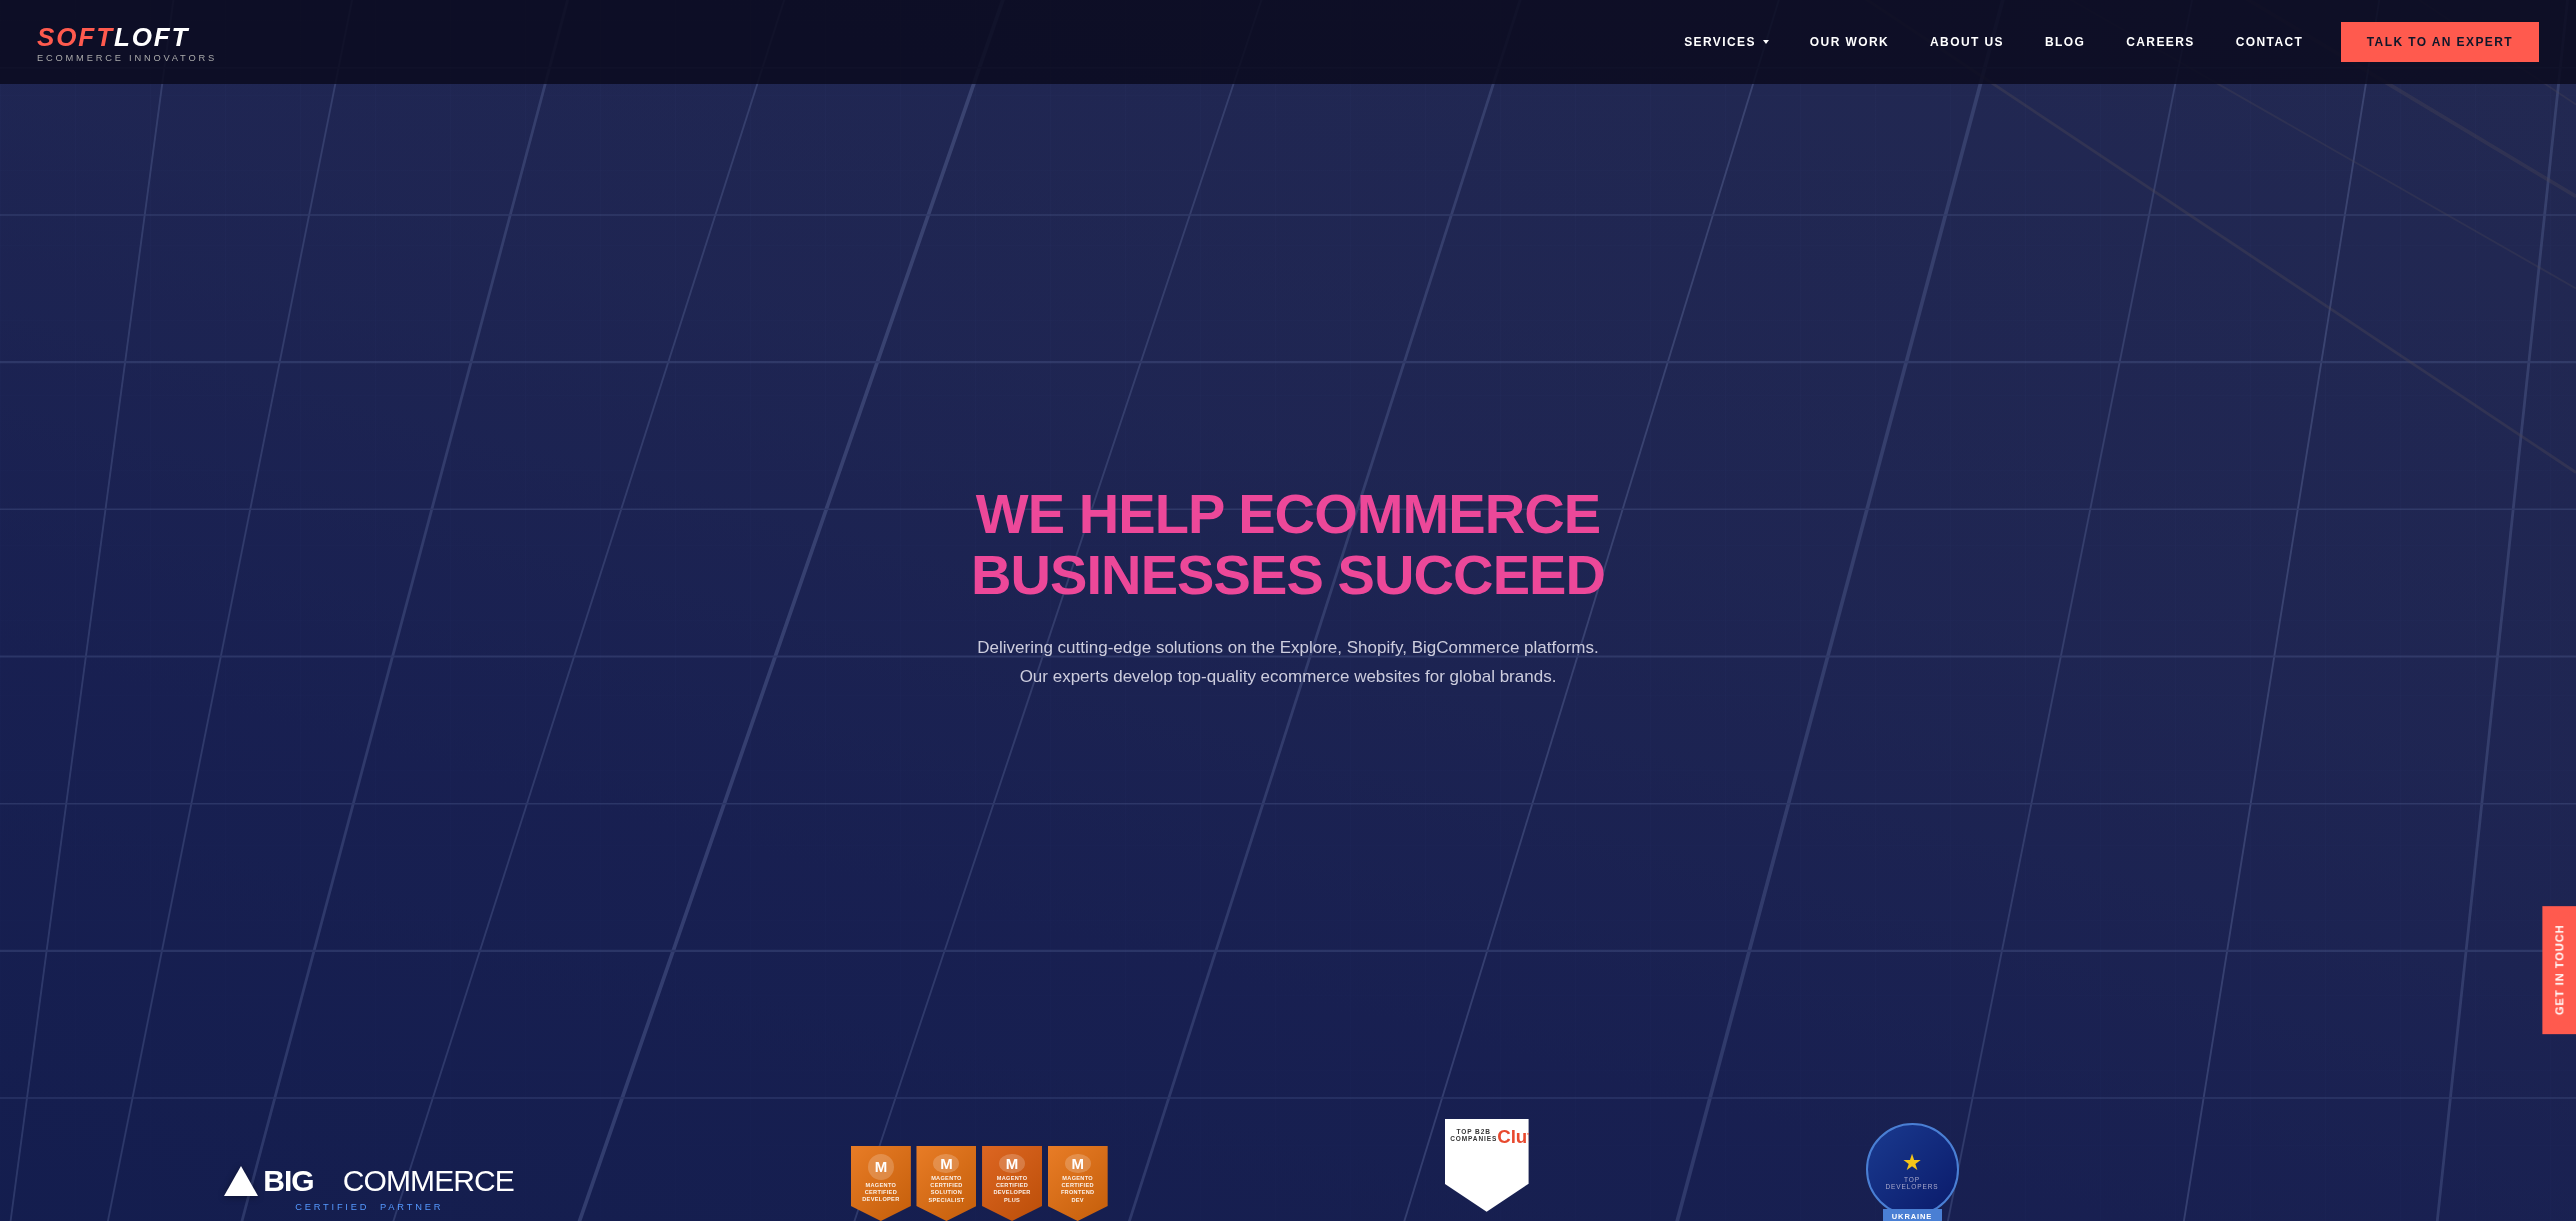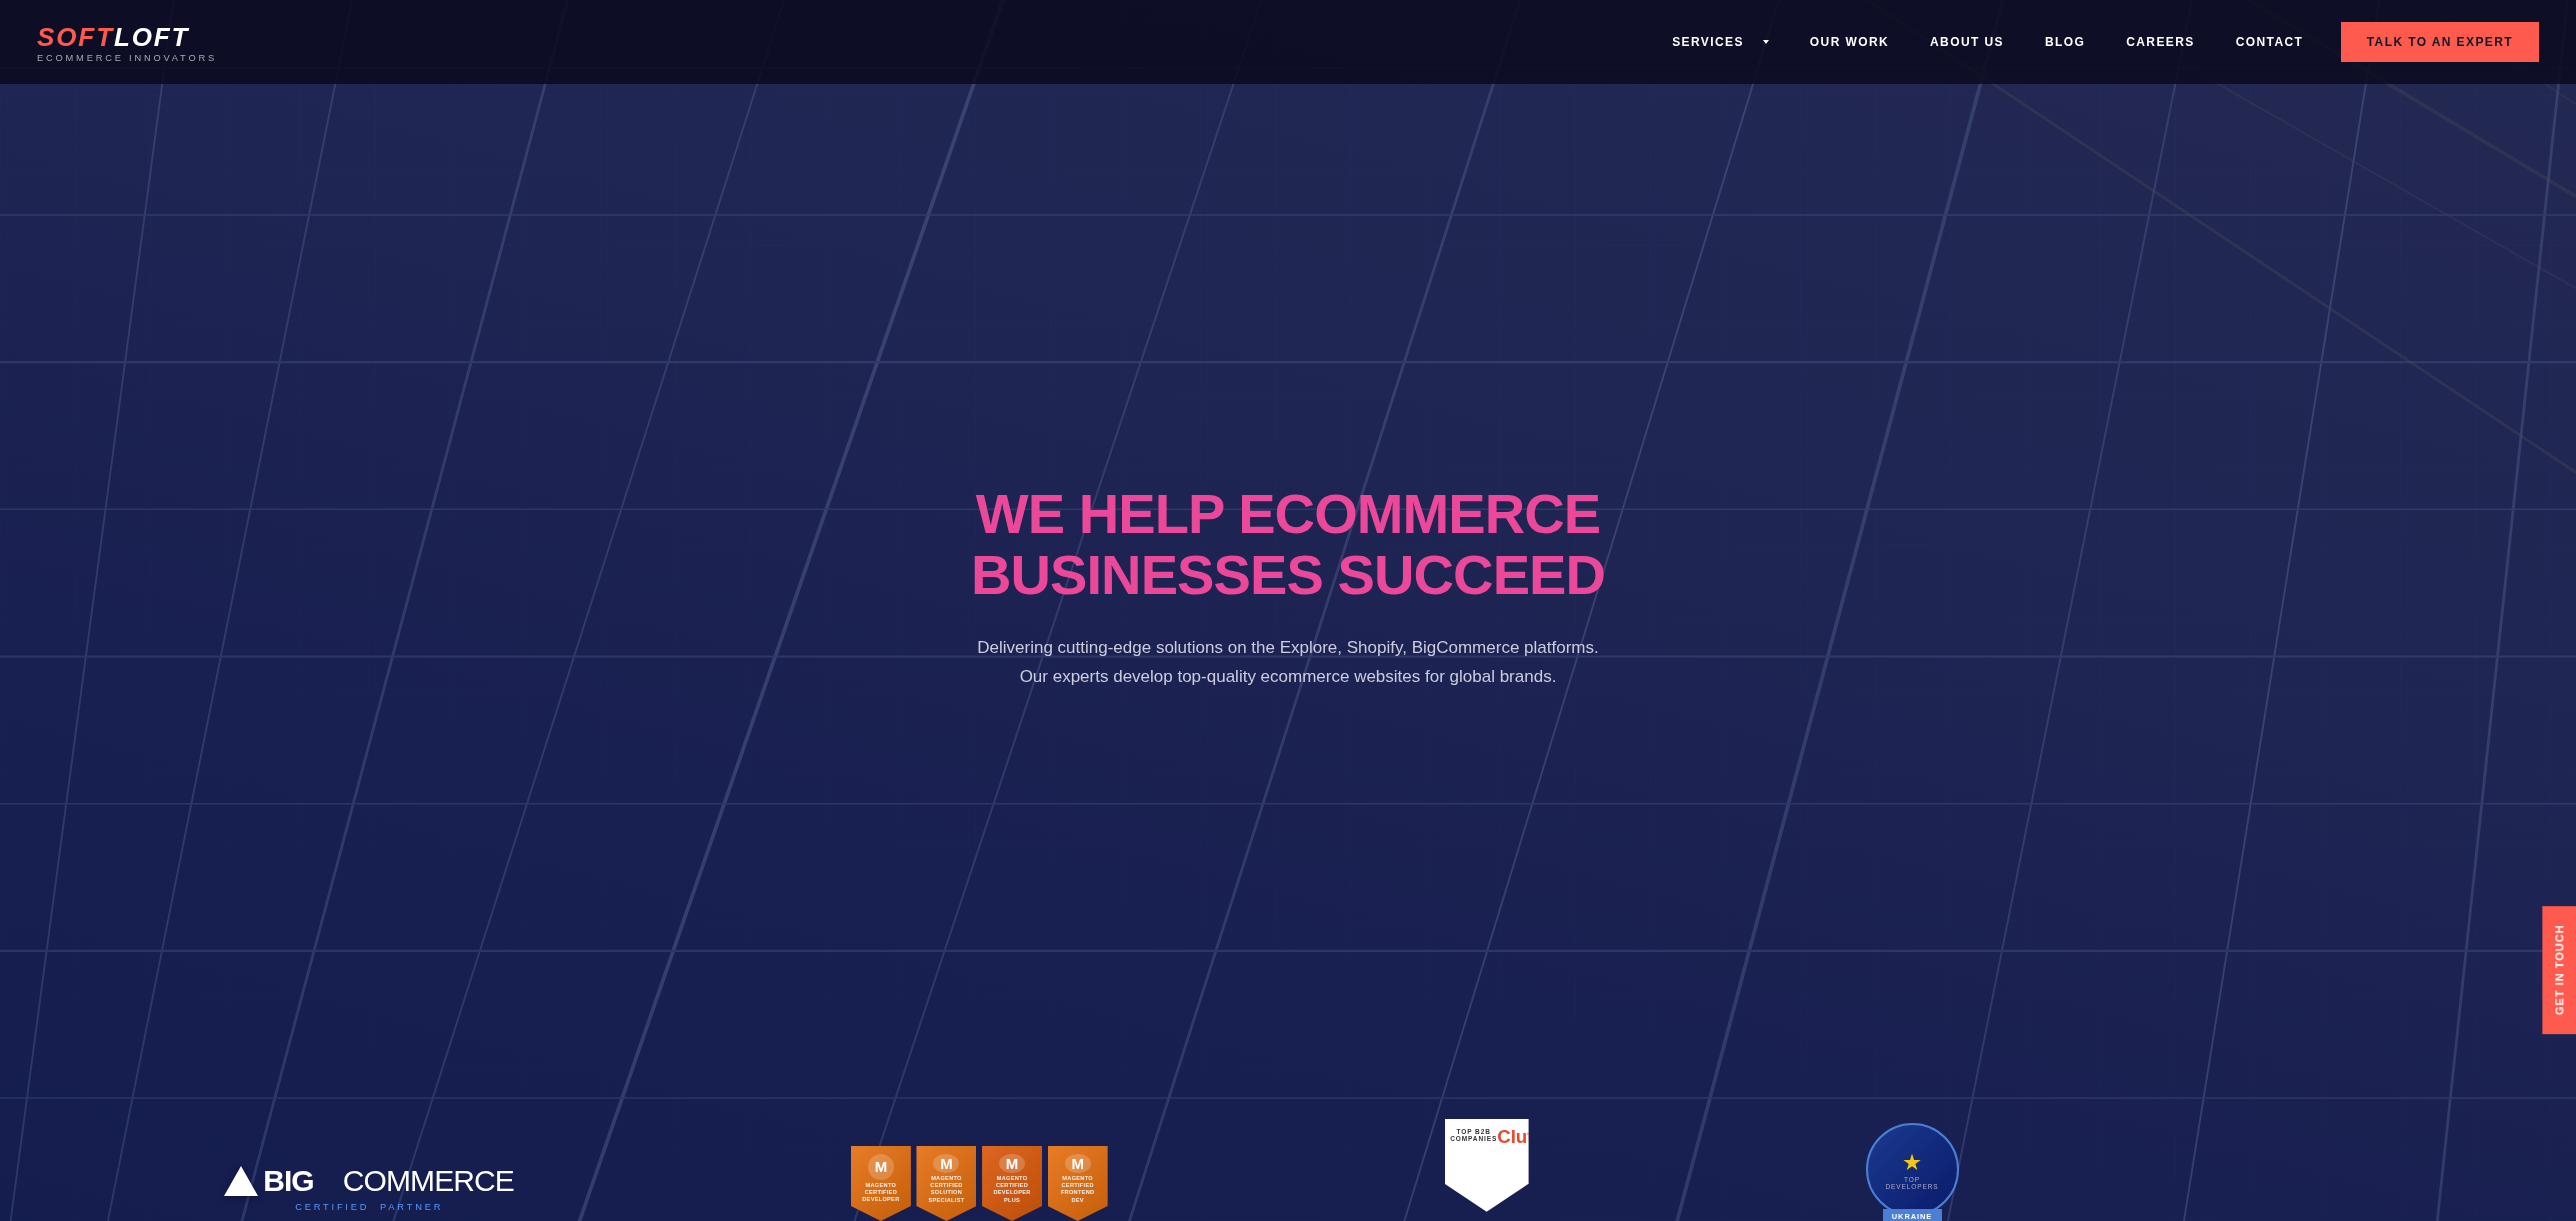--- a/index.html
+++ b/index.html
@@ -66,21 +66,21 @@
       font-weight: 700;
       letter-spacing: 1.4px;
       padding: 0 20.5px;
       cursor: pointer;
       transition: color 0.2s;
     }
 
     .nav-item-services {
       display: flex;
       align-items: center;
-      gap: 19px;
+      gap: 7px;
     }
 
     .chevron-down {
       display: inline-block;
       width: 0;
       height: 0;
       border-left: 3.7px solid transparent;
       border-right: 3.7px solid transparent;
       border-top: 4.7px solid #fff;
     }

